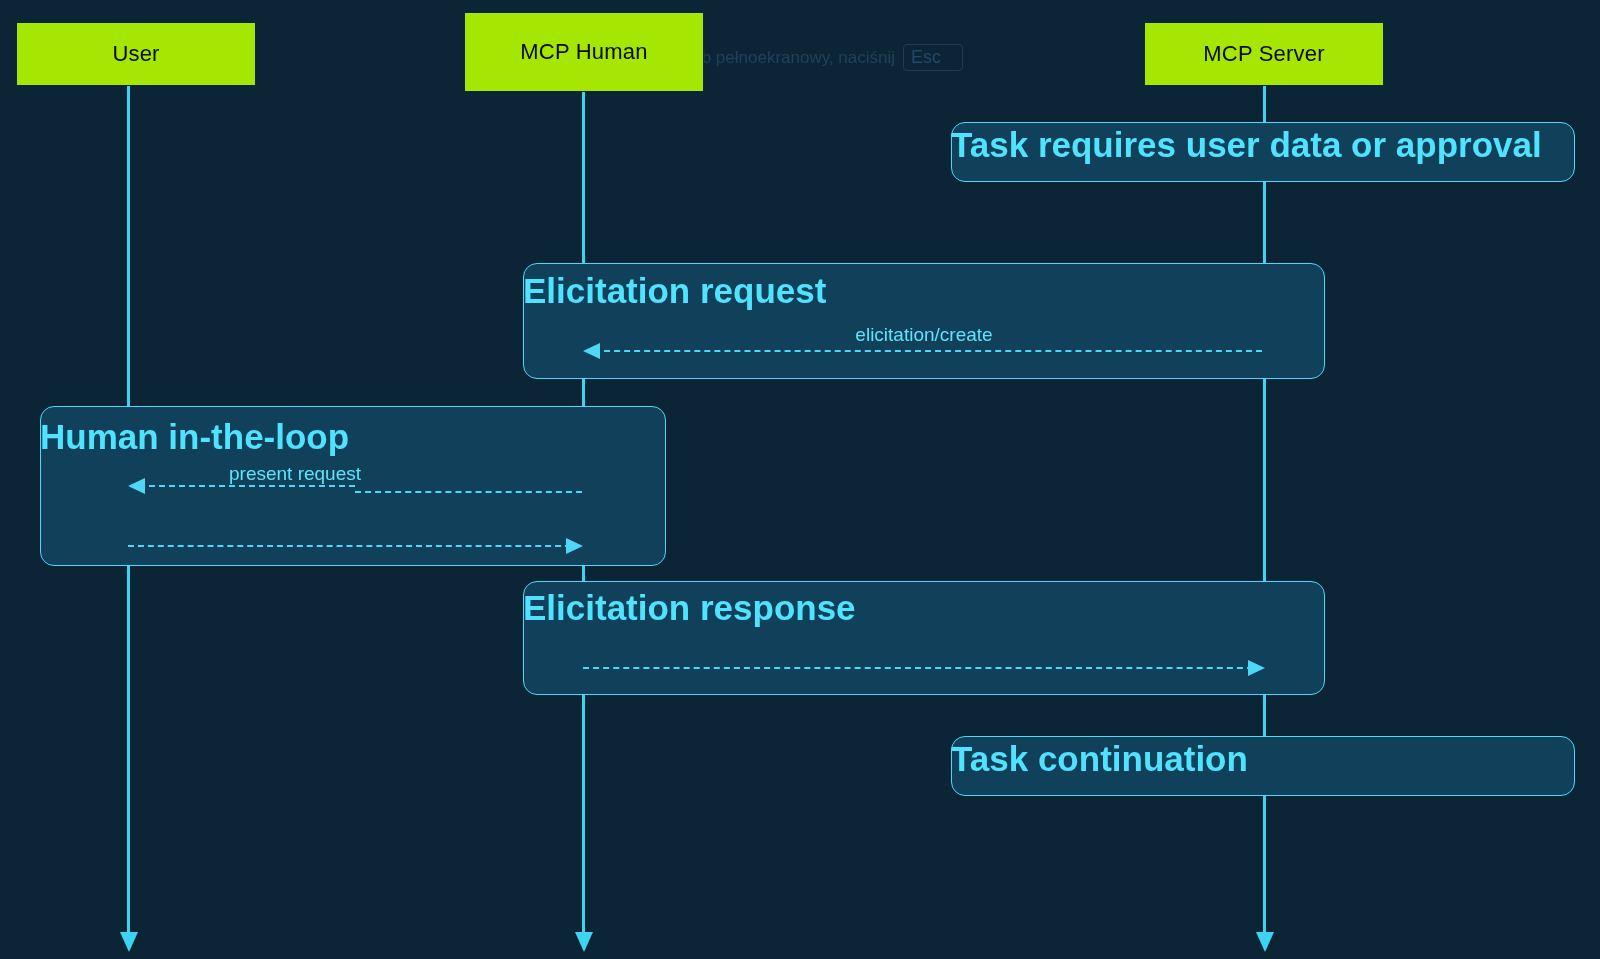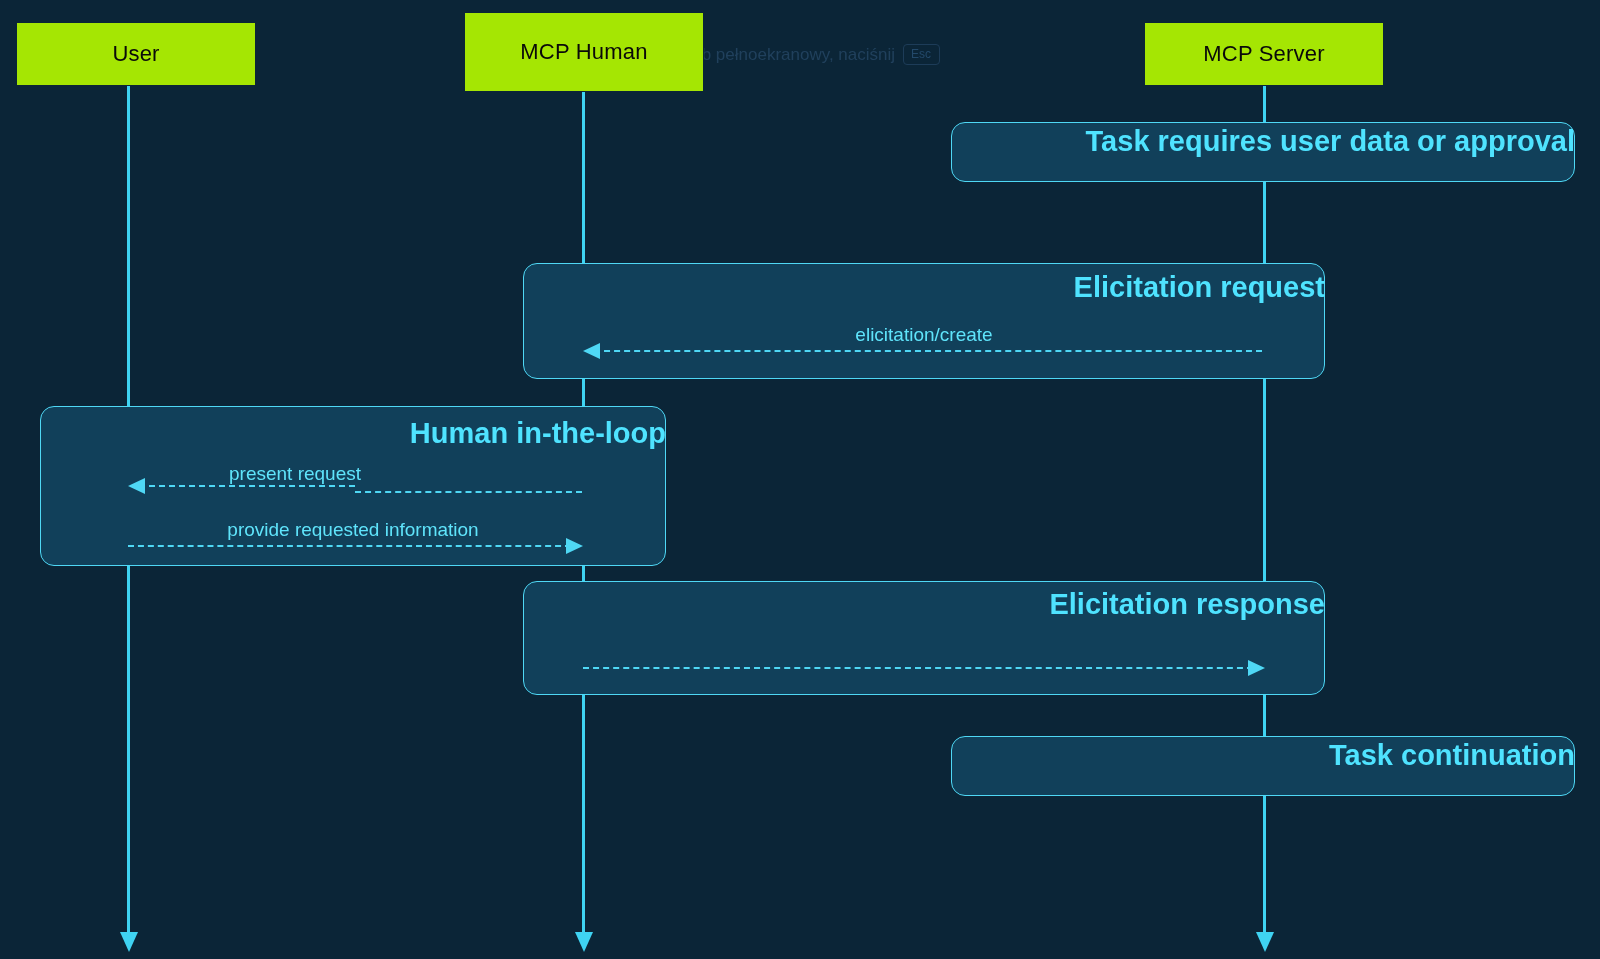--- a/index.html
+++ b/index.html
@@ -59,23 +59,23 @@
     background: #11405a;
     border: 1.6px solid #4fd8f5;
     border-radius: 14px;
     box-sizing: border-box;
     z-index: 4;
   }
   .frag-title {
     position: absolute;
     left: 0;
     right: 0;
-    text-align: right;
+    text-align: left;
     color: #4fe3ff;
-    font-size: 29px;
+    font-size: 35px;
     font-weight: bold;
     line-height: 1;
     white-space: nowrap;
     z-index: 5;
   }
 
   
   .msg-label {
     position: absolute;
     color: #5fe4fb;
@@ -121,25 +121,25 @@
     pointer-events: none;
   }
   #fs-toast .toast-text {
     color: #20405c;
     font-size: 17px;
     white-space: nowrap;
     line-height: 1;
   }
   #fs-toast .toast-key {
     color: #23496a;
-    font-size: 12px;
+    font-size: 18px;
     line-height: 1;
     border: 1.5px solid #1d3c58;
     border-radius: 4px;
-    padding: 3px 8px 4px 7px;
+    padding: 3px 21px 4px 7px;
   }
 </style>
 </head>
 <body>
 
 <div id="canvas">
 
   <div id="fs-toast">
     <span class="toast-text">Aby zamknąć tryb pełnoekranowy, naciśnij</span>
     <span class="toast-key">Esc</span>
@@ -176,21 +176,20 @@
   <div class="arrow-left" style="left:583px; top:343px;"></div>
 
   <div class="frag" style="left:40px; top:406px; width:626px; height:160px;"></div>
   <div class="frag-title" style="left:40px; width:626px; top:419px;">Human in-the-loop</div>
 
   <div class="msg-label" style="left:40px; width:510px; top:464px;">present request</div>
   <div class="msg-line" style="left:139px; top:485px; width:216px;"></div>
   <div class="msg-line" style="left:355px; top:491px; width:227px;"></div>
   <div class="arrow-left" style="left:128px; top:478px;"></div>
 
-  <div class="msg-label" style="left:40px; width:626px; top:520px;">provide requested information</div>
   <div class="msg-line" style="left:128px; top:545px; width:443px;"></div>
   <div class="arrow-right" style="left:566px; top:538px;"></div>
 
   <div class="frag" style="left:523px; top:581px; width:802px; height:114px;"></div>
   <div class="frag-title" style="left:523px; width:802px; top:590px;">Elicitation response</div>
   <div class="msg-line" style="left:583px; top:667px; width:670px;"></div>
   <div class="arrow-right" style="left:1248px; top:660px;"></div>
 
   <div class="frag" style="left:951px; top:736px; width:624px; height:60px;"></div>
   <div class="frag-title" style="left:951px; width:624px; top:741px;">Task continuation</div>

